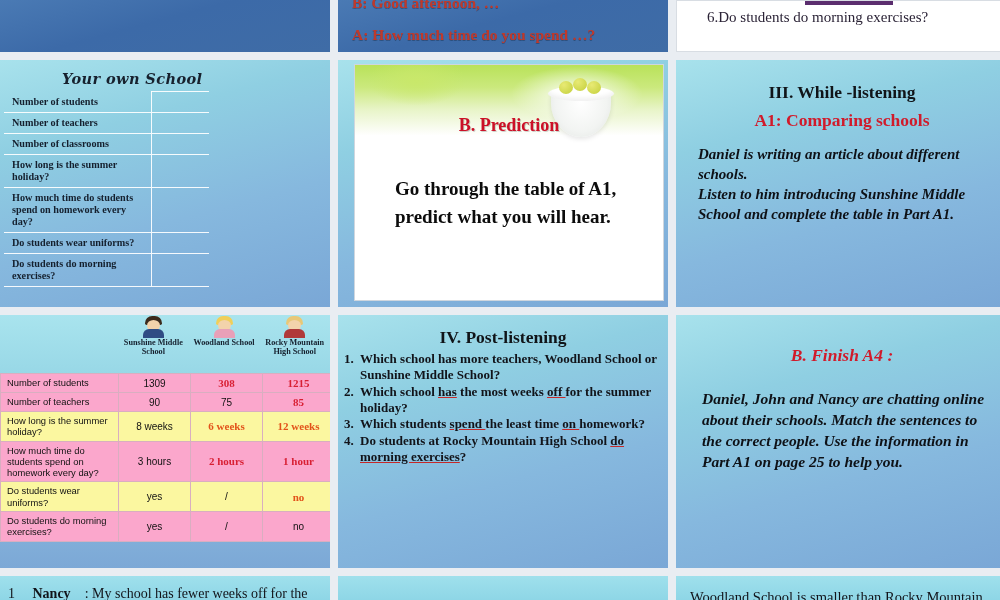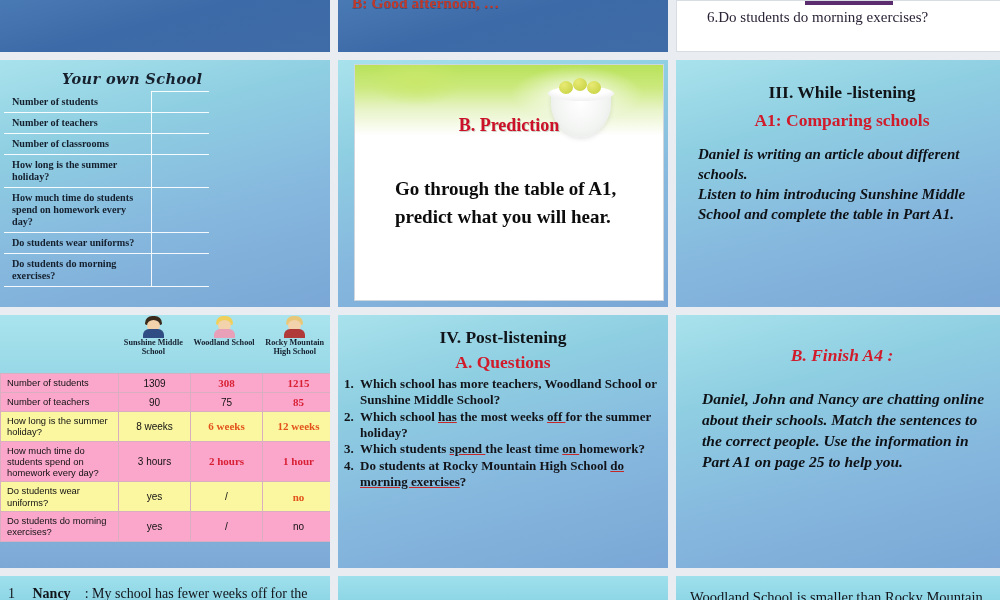--- a/index.html
+++ b/index.html
@@ -200,20 +200,21 @@
 </style>
 </head>
 <body>
 
 <div id="grid">
 
   <div class="slide bg-bluegrad"></div>
 
   <div class="slide bg-bluegrad">
     <div class="dlg first">B: Good afternoon, …</div>
+    <div class="dlg second">A: How much time do you spend …?</div>
 
   </div>
 
   <div class="slide bg-whiteframe">
     <div class="doc-line"></div>
     <div class="doc-q">6.Do students do morning exercises?</div>
   </div>
 
   <div class="slide bg-cyanblue">
     <div class="yos-wrap">
@@ -340,21 +341,20 @@
               <td class="val"><span>/</span></td>
               <td class="val"><span>no</span></td>
             </tr>
           </tbody>
       </table>
     </div>
   </div>
 
   <div class="slide bg-cyanblue">
     <div class="teal-h1" style="padding-top:12px">IV. Post-listening</div>
-    <div class="teal-h2" style="padding-top:4px">A. Questions</div>
     <div class="ql" id="q-list">
         <div class="qitem">
           <span class="qnum">1.</span>
           <span class="qtxt"><span>Which school has more teachers, Woodland School or  Sunshine Middle School?</span></span>
         </div>
         <div class="qitem">
           <span class="qnum">2.</span>
           <span class="qtxt"><span>Which school </span><span class="u-red">has</span><span> the most weeks </span><span class="u-red">off </span><span> for the summer holiday?</span></span>
         </div>
         <div class="qitem">

